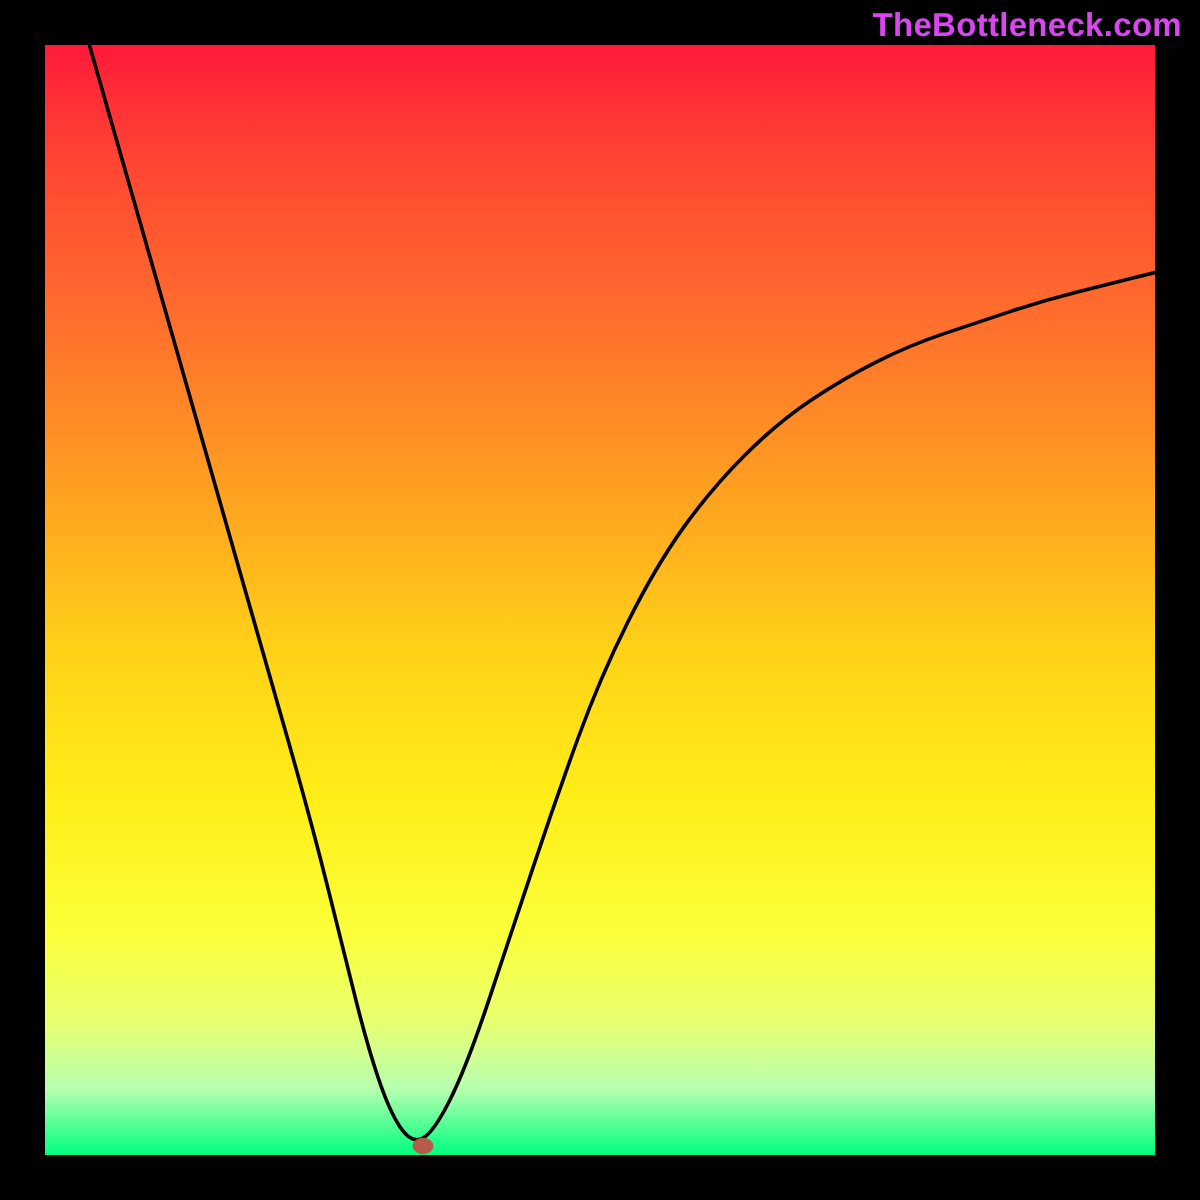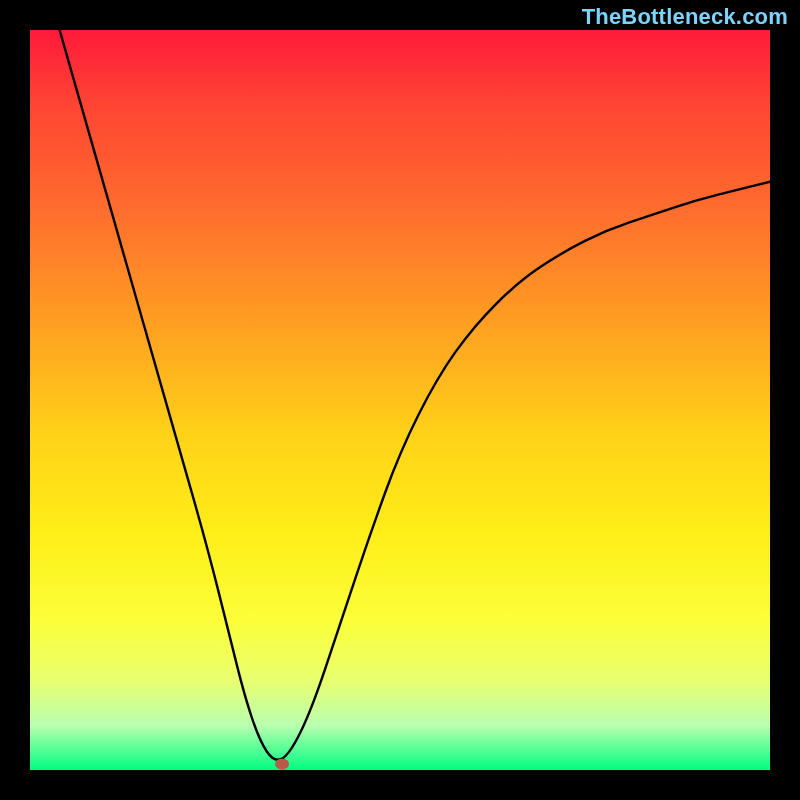--- a/index.html
+++ b/index.html
@@ -10,21 +10,21 @@
     height: 800px;
     background: #000;
   }
   .watermark {
     position: absolute;
     top: 4px;
     right: 12px;
     font-family: Arial, Helvetica, sans-serif;
     font-size: 22px;
     font-weight: bold;
-    color: #7dd3fc;
+    color: #d946ef;
     letter-spacing: 0.2px;
     z-index: 10;
   }
   .plot-area {
     position: absolute;
     left: 30px;
     top: 30px;
     width: 740px;
     height: 740px;
     background: linear-gradient(to bottom,

